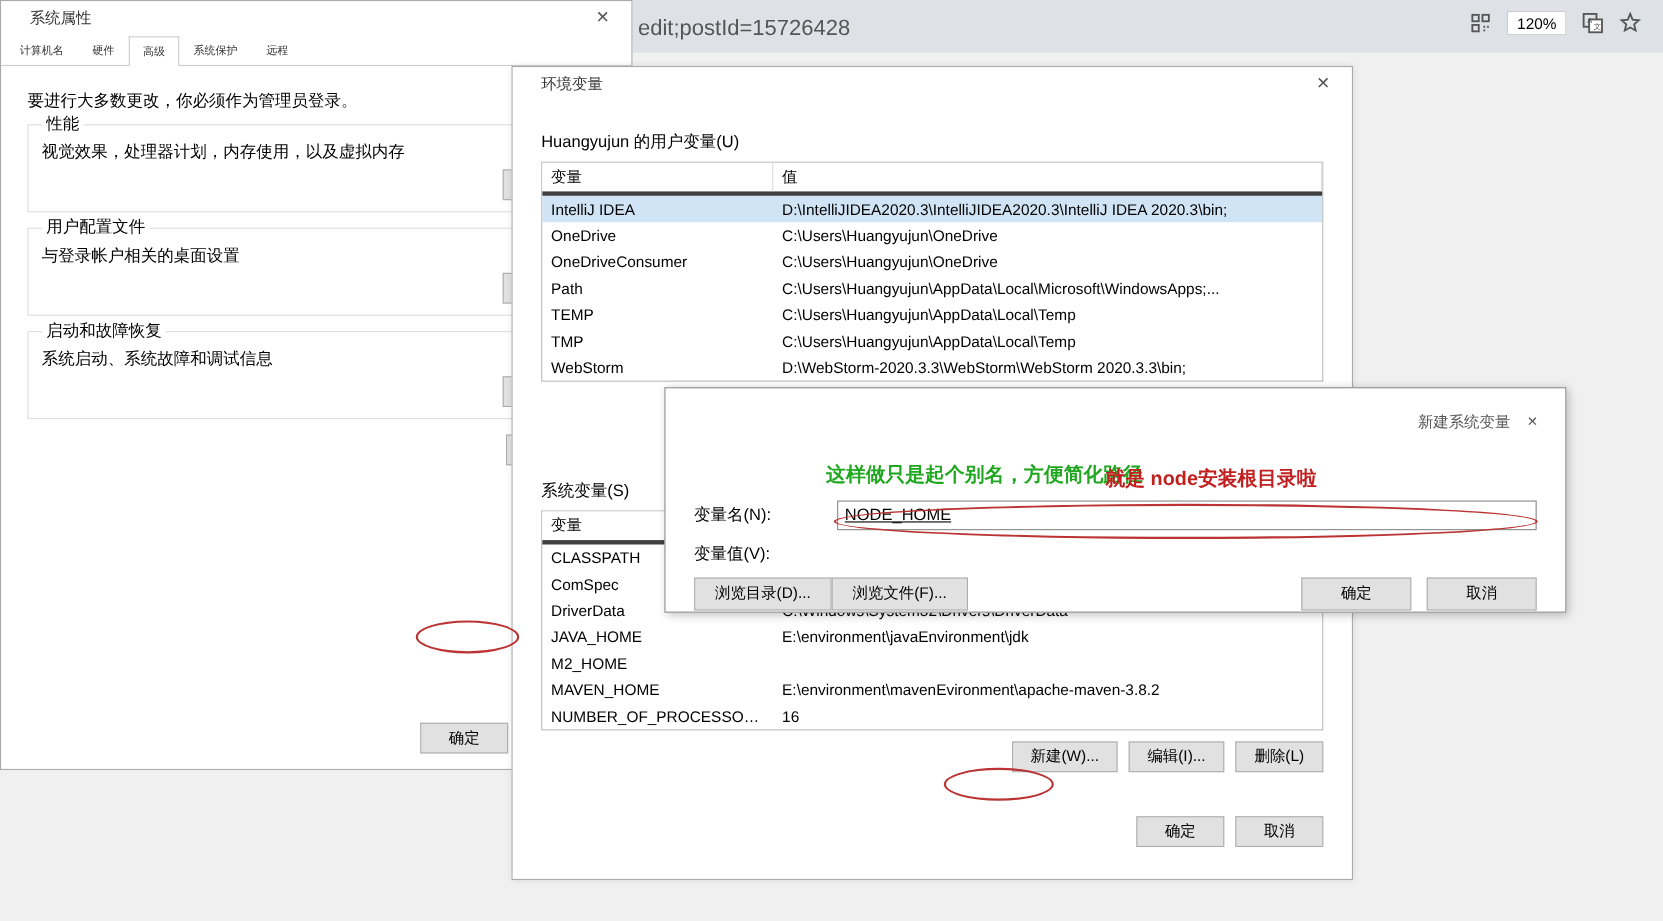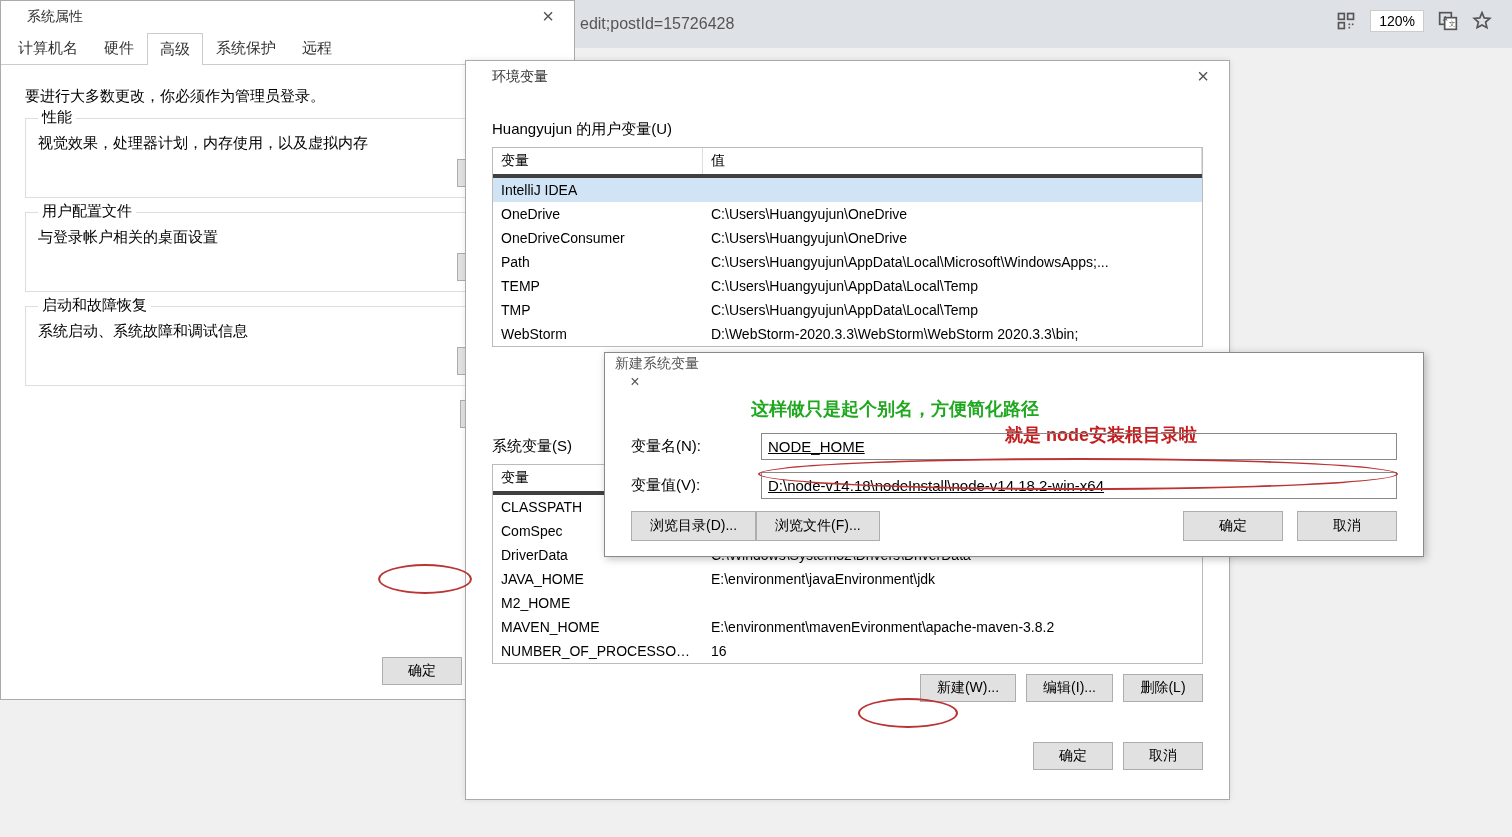--- a/index.html
+++ b/index.html
@@ -1,30 +1,30 @@
 <!DOCTYPE html>
 <html><head>
 <meta charset="utf-8">
 <style>
   * { box-sizing: border-box; font-family: "Microsoft YaHei", "Segoe UI", sans-serif; }
   body { margin: 0; width: 1512px; height: 837px; background: #f0f0f0; position: relative; overflow: hidden; font-size: 14px; }
 
   
   .browser-bar { position: absolute; top: 0; left: 0; right: 0; height: 48px; background: #dee1e6; display: flex; align-items: center; padding: 0 10px; }
-  .url { position: absolute; left: 580px; top: 15px; color: #555; font-size: 16px; }
+  .url { position: absolute; left: 580px; top: 15px; color: #555; font-size: 20px; }
   .toolbar-right { position: absolute; right: 20px; top: 10px; display: flex; gap: 14px; align-items: center; }
   .zoom-box { background: #fff; border: 1px solid #ccc; padding: 2px 8px; font-size: 14px; }
   .tb-icon { width: 20px; height: 20px; color: #555; }
 
   
   .win-sysprop { position: absolute; left: 0; top: 0; width: 575px; height: 700px; background: #fff; border: 1px solid #aaa; }
   .titlebar { display: flex; justify-content: space-between; align-items: center; padding: 4px 6px 4px 26px; font-size: 14px; color: #333; }
   .close-x { width: 40px; text-align: center; font-size: 20px; color: #555; }
   .tabs { display: flex; border-bottom: 1px solid #ccc; padding-left: 4px; }
-  .tab { padding: 6px 12px; font-size: 15px; color: #333; border: 1px solid transparent; border-bottom: none; text-align: right; }
+  .tab { padding: 6px 12px; font-size: 10px; color: #333; border: 1px solid transparent; border-bottom: none; text-align: right; }
   .tab.active { background: #fff; border-color: #ccc; position: relative; top: 1px; }
   .sp-body { padding: 14px 24px; }
   .sp-note { margin: 8px 0 12px 0; font-size: 15px; }
   .grp { border: 1px solid #ddd; margin-bottom: 14px; padding: 0 12px 10px 12px; }
   .grp-title { position: relative; top: -11px; background: #fff; display: inline-block; padding: 0 4px; font-size: 15px; }
   .grp-desc { font-size: 15px; margin: -4px 0 6px 0; }
   .grp .btn-row { text-align: right; }
   .btn { display: inline-block; min-width: 80px; padding: 4px 16px; background: #e1e1e1; border: 1px solid #adadad; font-size: 14px; text-align: center; }
   .sp-footer { position: absolute; bottom: 14px; right: 20px; display: flex; gap: 12px; }
 
@@ -39,21 +39,21 @@
   .col-value { flex: 1; }
   .env-table .rows { max-height: 175px; overflow: hidden; }
   .env-row { display: flex; padding: 2px 0; }
   .env-row.sel { background: #d0e4f5; }
   .env-row > div { padding: 2px 8px; white-space: nowrap; overflow: hidden; text-overflow: ellipsis; }
   .env-btns { display: flex; gap: 10px; justify-content: flex-end; margin-top: 10px; }
   .env-footer { display: flex; gap: 10px; justify-content: flex-end; margin-top: 40px; }
 
   
   .win-newvar { position: absolute; left: 604px; top: 352px; width: 820px; height: 205px; background: #fff; border: 1px solid #8a8a8a; box-shadow: 2px 2px 8px rgba(0,0,0,.25); }
-  .nv-title { padding: 2px 10px; font-size: 14px; color: #555; display:flex; justify-content:flex-end;flex-direction:column; }
+  .nv-title { padding: 22px 10px; font-size: 14px; color: #555; display:flex; justify-content:flex-end; }
   .nv-body { padding: 4px 26px 10px 26px; }
   .annot-green { color: #1fa81f; font-weight: bold; font-size: 18px; margin: 0 0 6px 120px; }
   .annot-red { color: #c22020; font-weight: bold; font-size: 18px; position: absolute; left: 400px; top: 70px; }
   .nv-row { display: flex; align-items: center; margin: 12px 0; }
   .nv-label { width: 130px; font-size: 15px; }
   .nv-input { flex: 1; border: 1px solid #888; padding: 4px 6px; font-size: 15px; position: relative; text-decoration: underline; }
   .nv-btns { display: flex; justify-content: space-between; margin-top: 6px; }
   .nv-btns-left { display: flex; }
   .nv-btns-right { display: flex; gap: 14px; }
   .btn2 { min-width: 100px; padding: 5px 18px; background: #e1e1e1; border: 1px solid #adadad; font-size: 14px; text-align:center; }
@@ -139,20 +139,21 @@
   <div class="env-body">
     <div class="env-section-title">Huangyujun 的用户变量(U)</div>
     <div class="env-table">
       <div class="hdr">
         <div class="col-name">变量</div>
         <div class="col-value">值</div>
       </div>
       <div class="rows" id="user-rows">
           <div class="env-row sel">
             <div class="col-name">IntelliJ IDEA</div>
+            <div class="col-value">D:\IntelliJIDEA2020.3\IntelliJIDEA2020.3\IntelliJ IDEA 2020.3\bin;</div>
           </div>
           <div class="env-row">
             <div class="col-name">OneDrive</div>
             <div class="col-value">C:\Users\Huangyujun\OneDrive</div>
           </div>
           <div class="env-row">
             <div class="col-name">OneDriveConsumer</div>
             <div class="col-value">C:\Users\Huangyujun\OneDrive</div>
           </div>
           <div class="env-row">
@@ -229,21 +230,20 @@
   </div>
   <div class="nv-body">
     <div class="annot-green">这样做只是起个别名，方便简化路径</div>
     <div class="annot-red">就是 node安装根目录啦</div>
     <div class="nv-row">
       <div class="nv-label">变量名(N):</div>
       <div class="nv-input">NODE_HOME</div>
     </div>
     <div class="nv-row">
       <div class="nv-label">变量值(V):</div>
-      <div class="nv-input">D:\node-v14.18\nodeInstall\node-v14.18.2-win-x64</div>
     </div>
     <div class="nv-btns">
       <div class="nv-btns-left">
         <span class="btn2">浏览目录(D)...</span>
         <span class="btn2">浏览文件(F)...</span>
       </div>
       <div class="nv-btns-right">
         <span class="btn2">确定</span>
         <span class="btn2">取消</span>
       </div>

